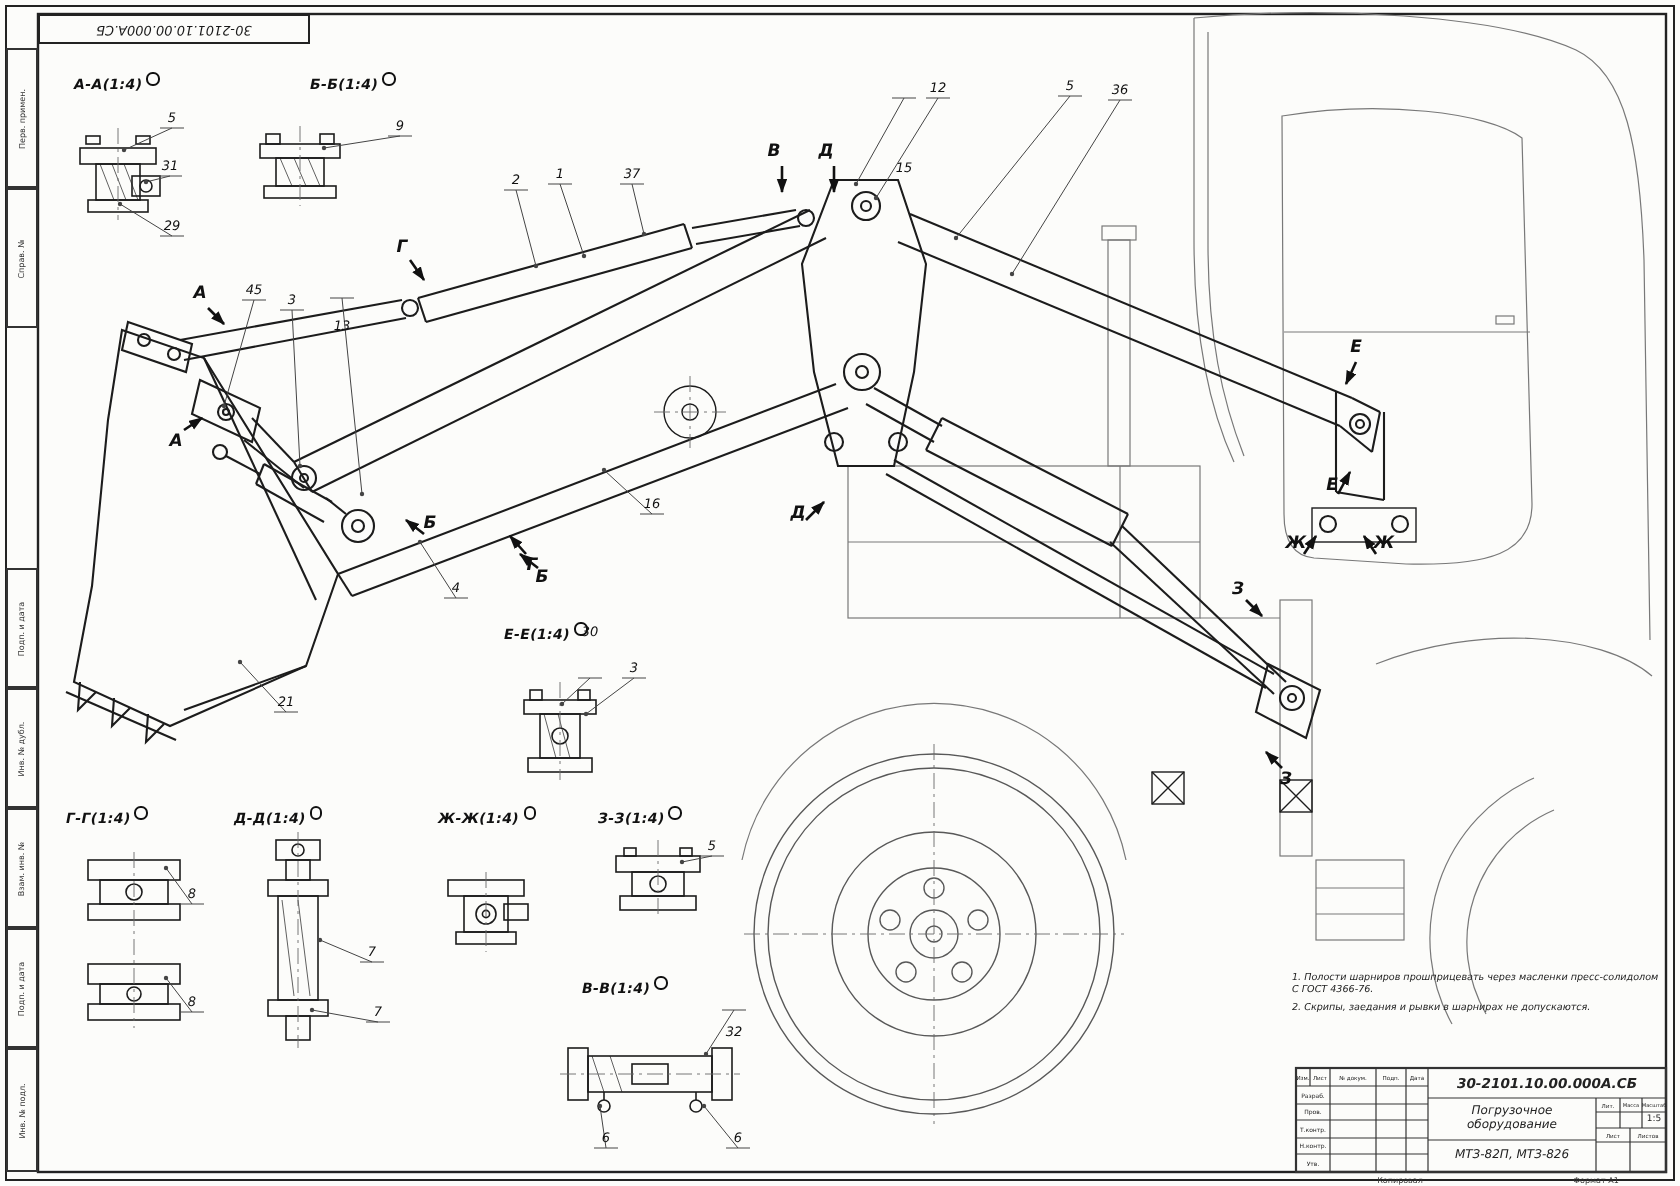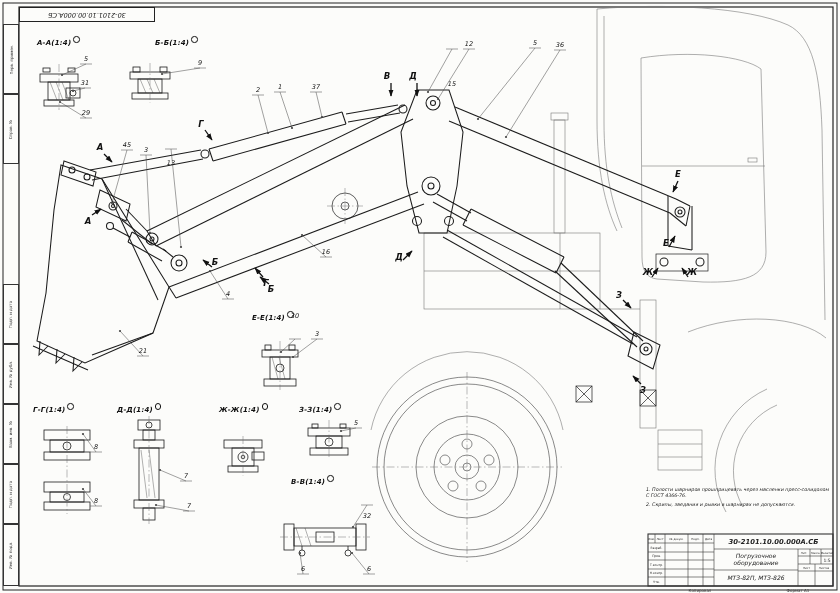--- a/index.html
+++ b/index.html
@@ -466,21 +466,21 @@
       <span class="cutletter" style="left: 692px; top: 272px;">Ж</span>
       <span class="cutletter" style="left: 619px; top: 295px;">З</span>
       <span class="cutletter" style="left: 643px; top: 390px;">З</span>
       <span class="sectiontitle" style="left: 37px; top: 36px;">А-А(1:4)<span class="view-icon"></span></span>
       <span class="sectiontitle" style="left: 123px; top: 36px; margin-left: 32px;">Б-Б(1:4)<span class="view-icon"></span></span>
       <span class="sectiontitle" style="left: 252px; top: 311px;">Е-Е(1:4)<span class="view-icon"></span></span>
       <span class="sectiontitle" style="left: 33px; top: 403px;">Г-Г(1:4)<span class="view-icon"></span></span>
       <span class="sectiontitle" style="left: 117px; top: 403px;">Д-Д(1:4)<span class="view-icon"></span></span>
       <span class="sectiontitle" style="left: 219px; top: 403px;">Ж-Ж(1:4)<span class="view-icon"></span></span>
       <span class="sectiontitle" style="left: 299px; top: 403px;">З-З(1:4)<span class="view-icon"></span></span>
-      <span class="sectiontitle" style="left: 291px; top: 475px;">В-В(1:4)<span class="view-icon"></span></span>
+      <span class="sectiontitle" style="left: 291px; top: 488px;">В-В(1:4)<span class="view-icon"></span></span>
     </div>
 <div class="frame-cell" style="top: 24px; height: 70px;">
       <span>Перв. примен.</span>
     </div>
     <div class="frame-cell" style="top: 94px; height: 70px;">
       <span>Справ. №</span>
     </div>
     <div class="frame-cell" style="top: 284px; height: 60px;">
       <span>Подп. и дата</span>
     </div>

